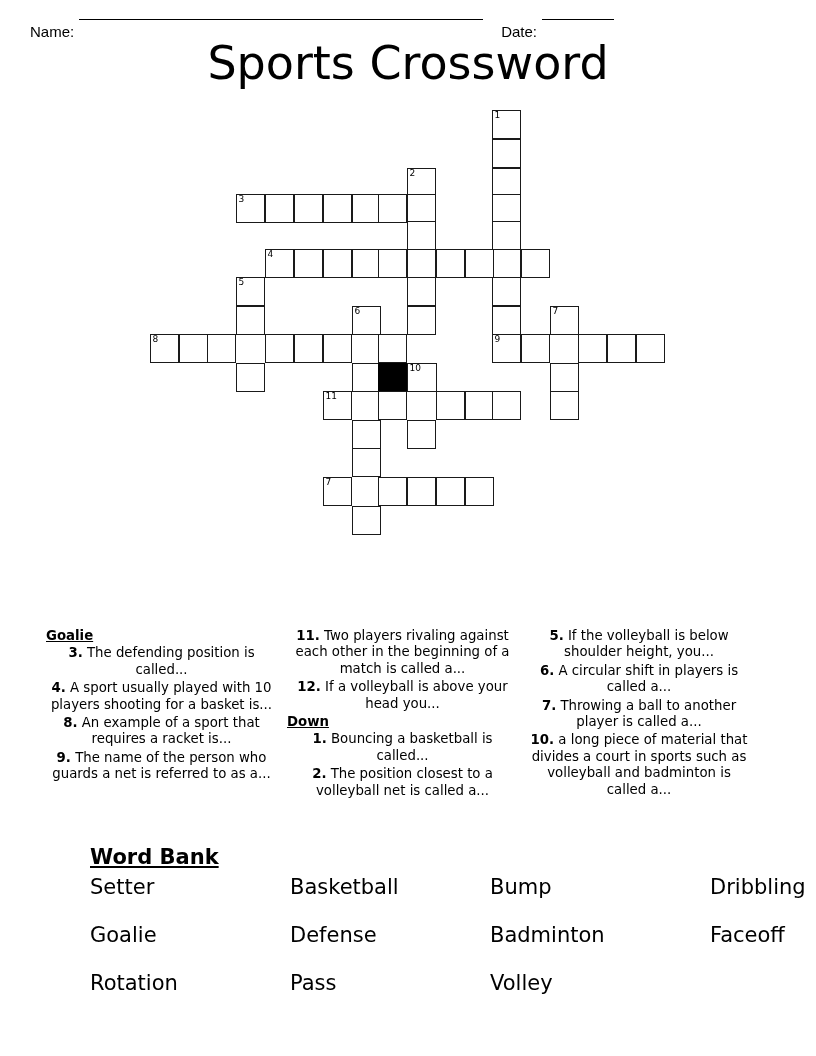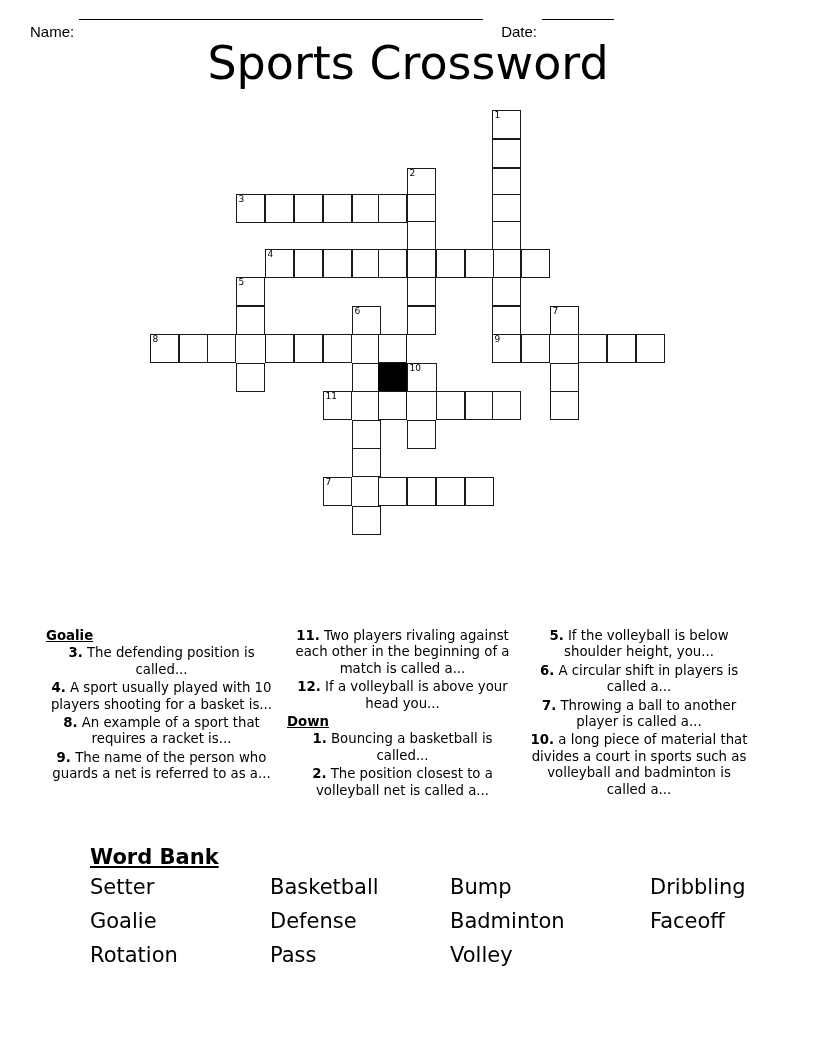--- a/index.html
+++ b/index.html
@@ -112,20 +112,21 @@
     font-size: 21px;
     font-weight: bold;
     text-decoration: underline;
     font-family: "DejaVu Sans", sans-serif;
     margin-bottom: 4px;
   }
   #word-bank-grid {
     display: grid;
     grid-template-columns: 180px 180px 200px 160px;
     row-gap: 6px;
+    gap: 20px;
   }
   .word-item {
     font-size: 21px;
     font-family: "DejaVu Sans", sans-serif;
     line-height: 28px;
     white-space: nowrap;
   }
 </style>
 </head>
 <body>

